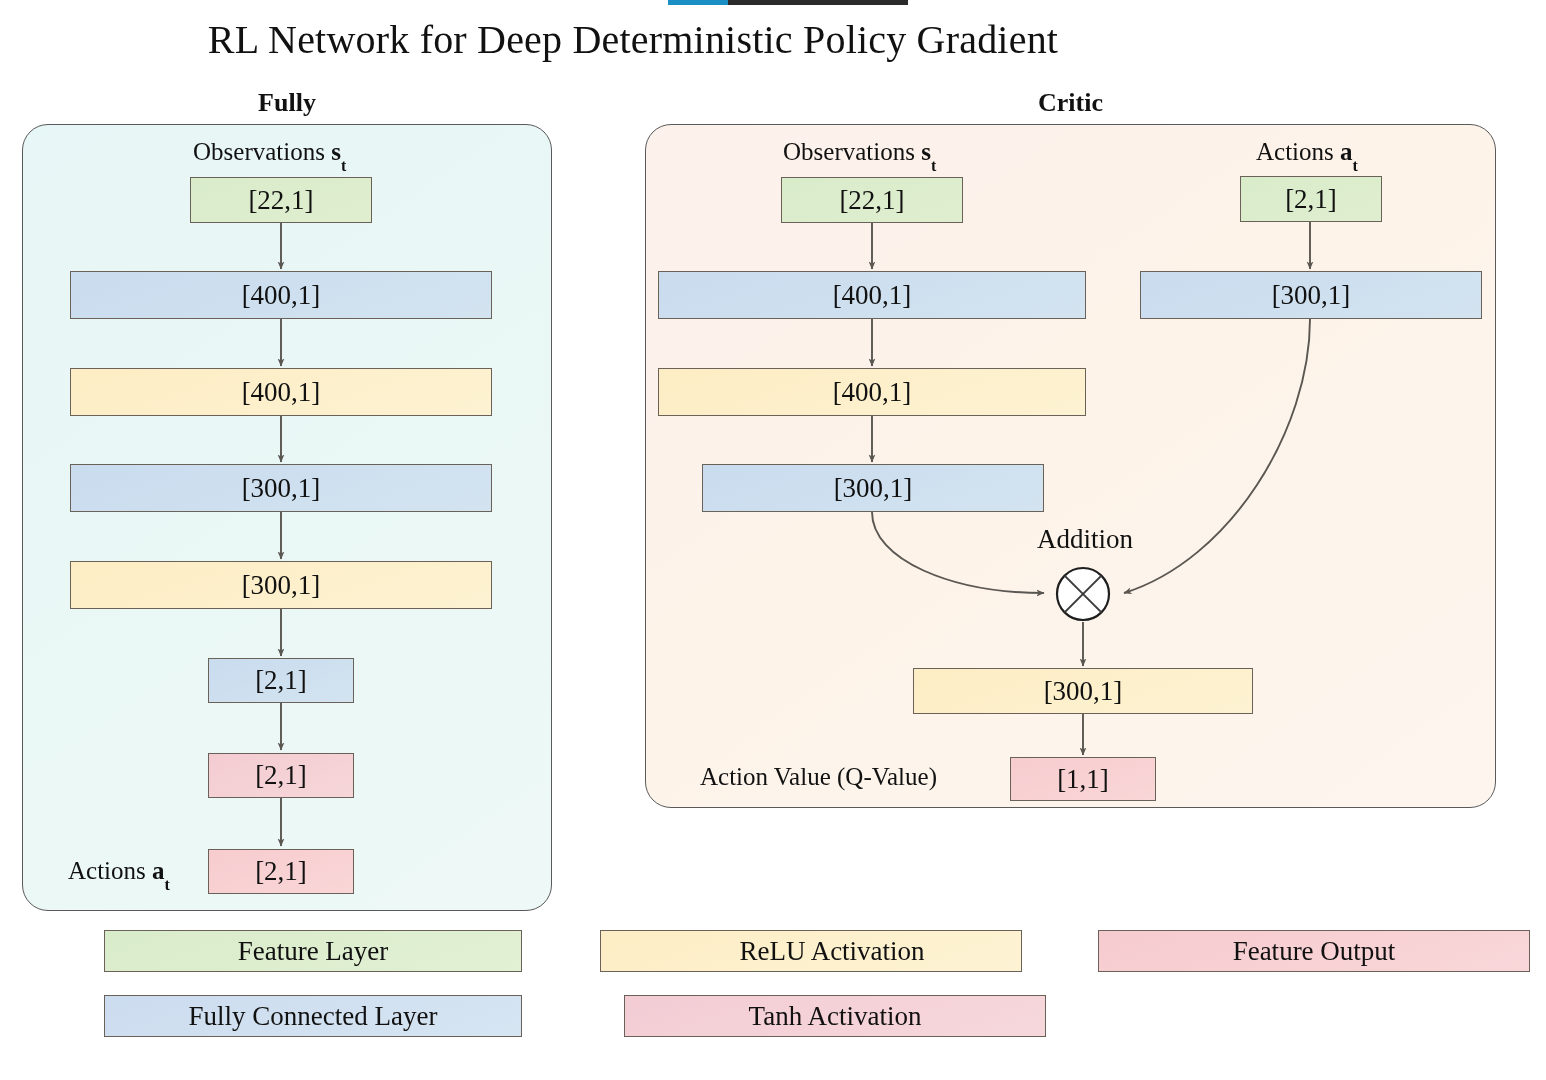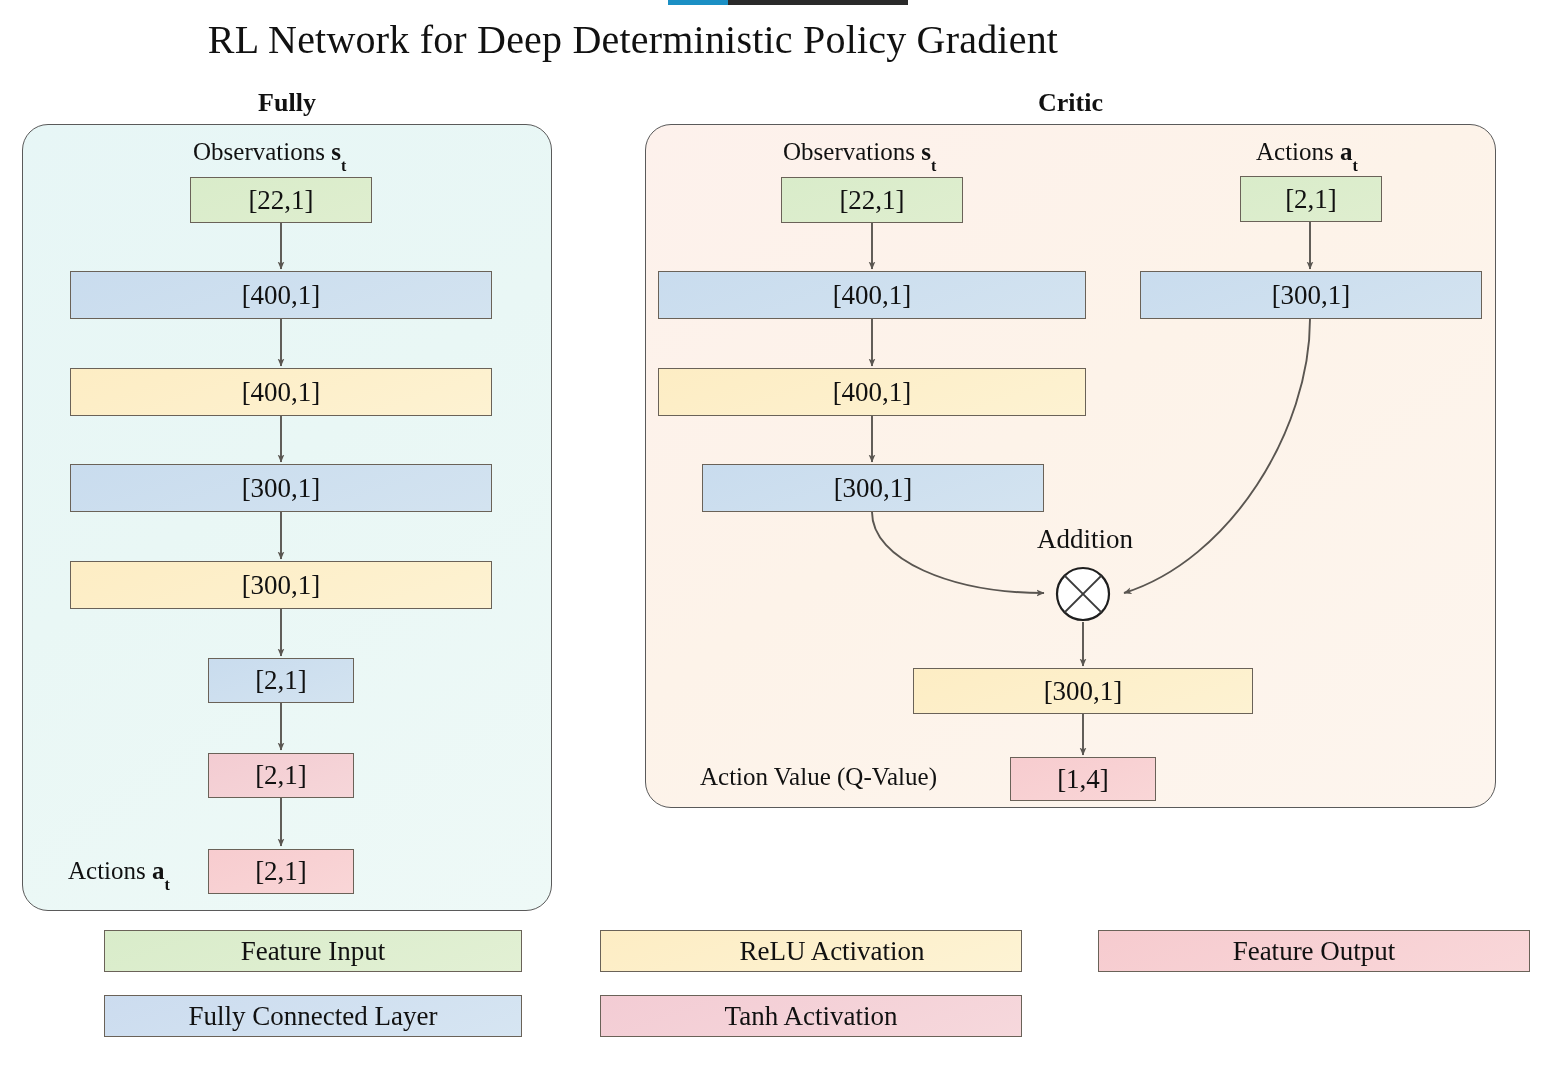--- a/index.html
+++ b/index.html
@@ -236,20 +236,20 @@
 <div class="node n-fc" style="left:1140px; top:271px; width:342px; height:48px;">[300,1]</div>
 
 <div id="addition-label">Addition</div>
 <svg id="addition-node" viewBox="0 0 56 56">
   <circle cx="28" cy="28" r="26" fill="#ffffff" stroke="#1e1e1e" stroke-width="2.2"></circle>
   <line x1="9.6" y1="9.6" x2="46.4" y2="46.4" stroke="#3b3b3b" stroke-width="2"></line>
   <line x1="46.4" y1="9.6" x2="9.6" y2="46.4" stroke="#3b3b3b" stroke-width="2"></line>
 </svg>
 
 <div class="node n-relu" style="left:913px;  top:668px; width:340px; height:46px;">[300,1]</div>
-<div class="node n-output" style="left:1010px; top:757px; width:146px; height:44px;">[1,4]</div>
+<div class="node n-output" style="left:1010px; top:757px; width:146px; height:44px;">[1,1]</div>
 <div class="flabel" style="left:700px; top:763px;">Action Value (Q-Value)</div>
 
-<div class="legend-box lg-input" style="left:104px;  top:930px;  width:418px;">Feature Input</div>
+<div class="legend-box lg-input" style="left:104px;  top:930px;  width:418px;">Feature Layer</div>
 <div class="legend-box lg-fc" style="left:104px;  top:995px;  width:418px;">Fully Connected Layer</div>
 <div class="legend-box lg-relu" style="left:600px;  top:930px;  width:422px;padding-left:42px;">ReLU Activation</div>
-<div class="legend-box lg-tanh" style="left:600px;  top:995px;  width:422px;">Tanh Activation</div>
+<div class="legend-box lg-tanh" style="left:624px;  top:995px;  width:422px;">Tanh Activation</div>
 <div class="legend-box lg-output" style="left:1098px; top:930px;  width:432px;">Feature Output</div>
 
 </body></html>

